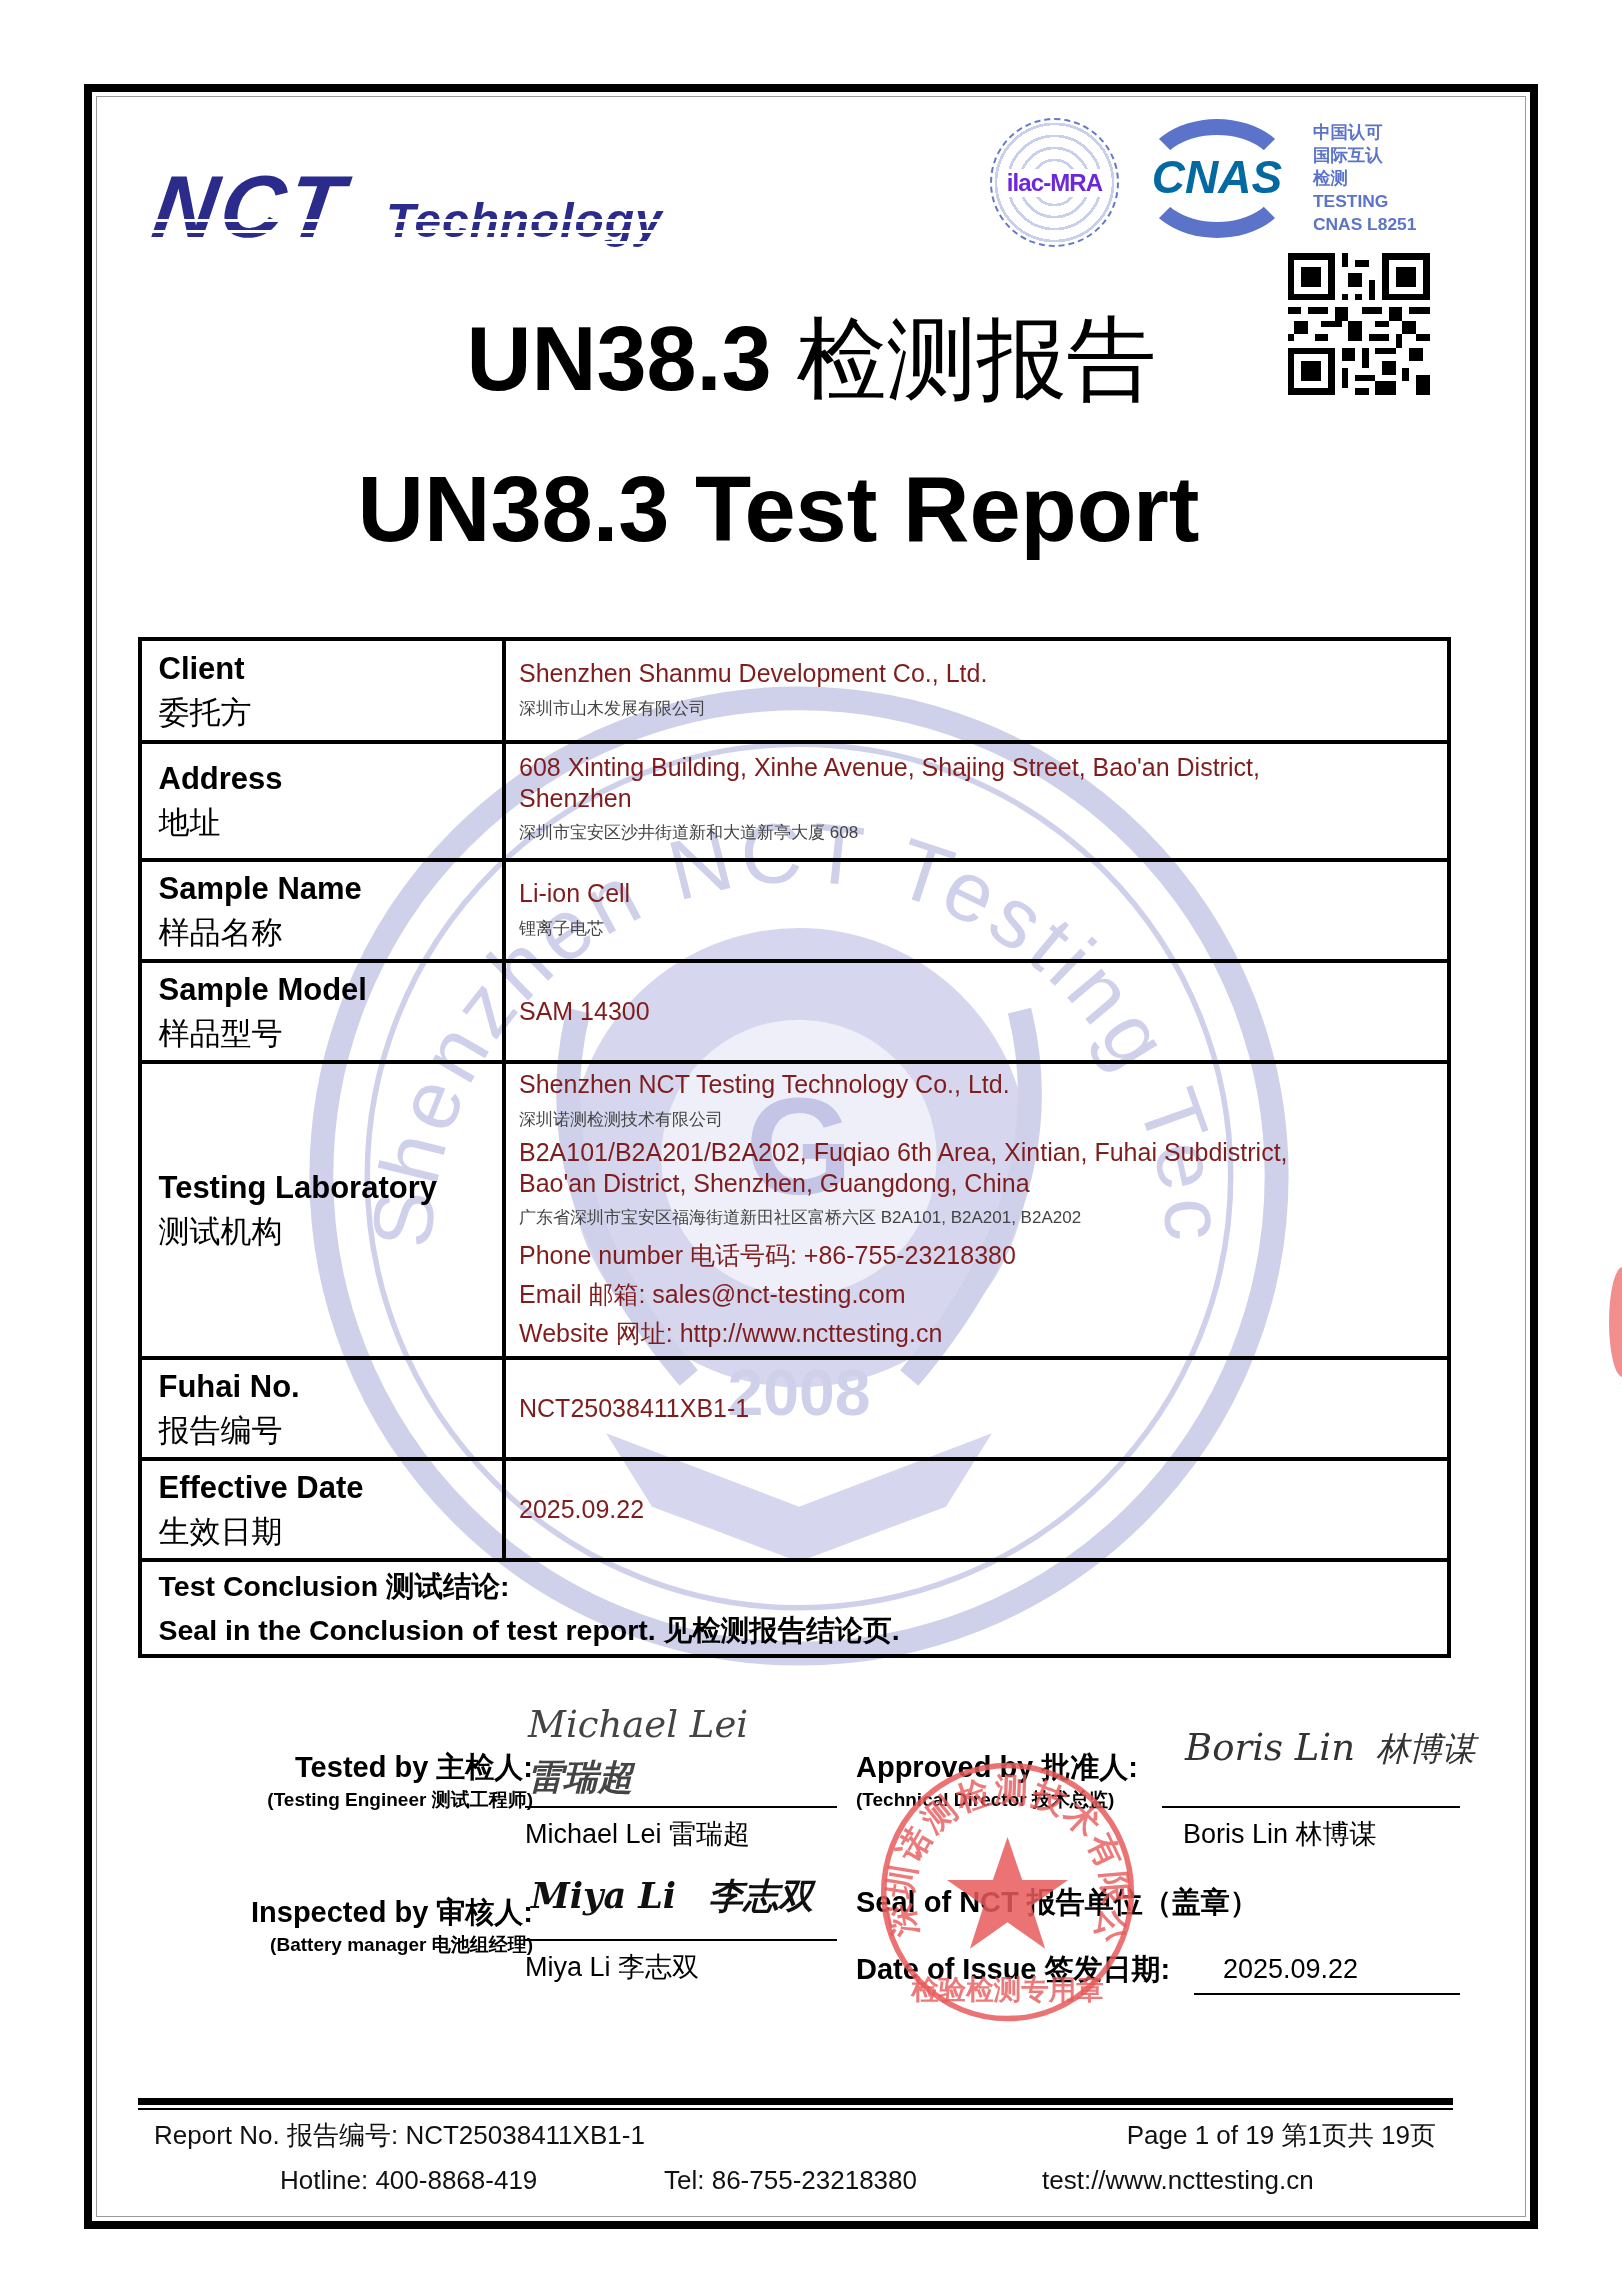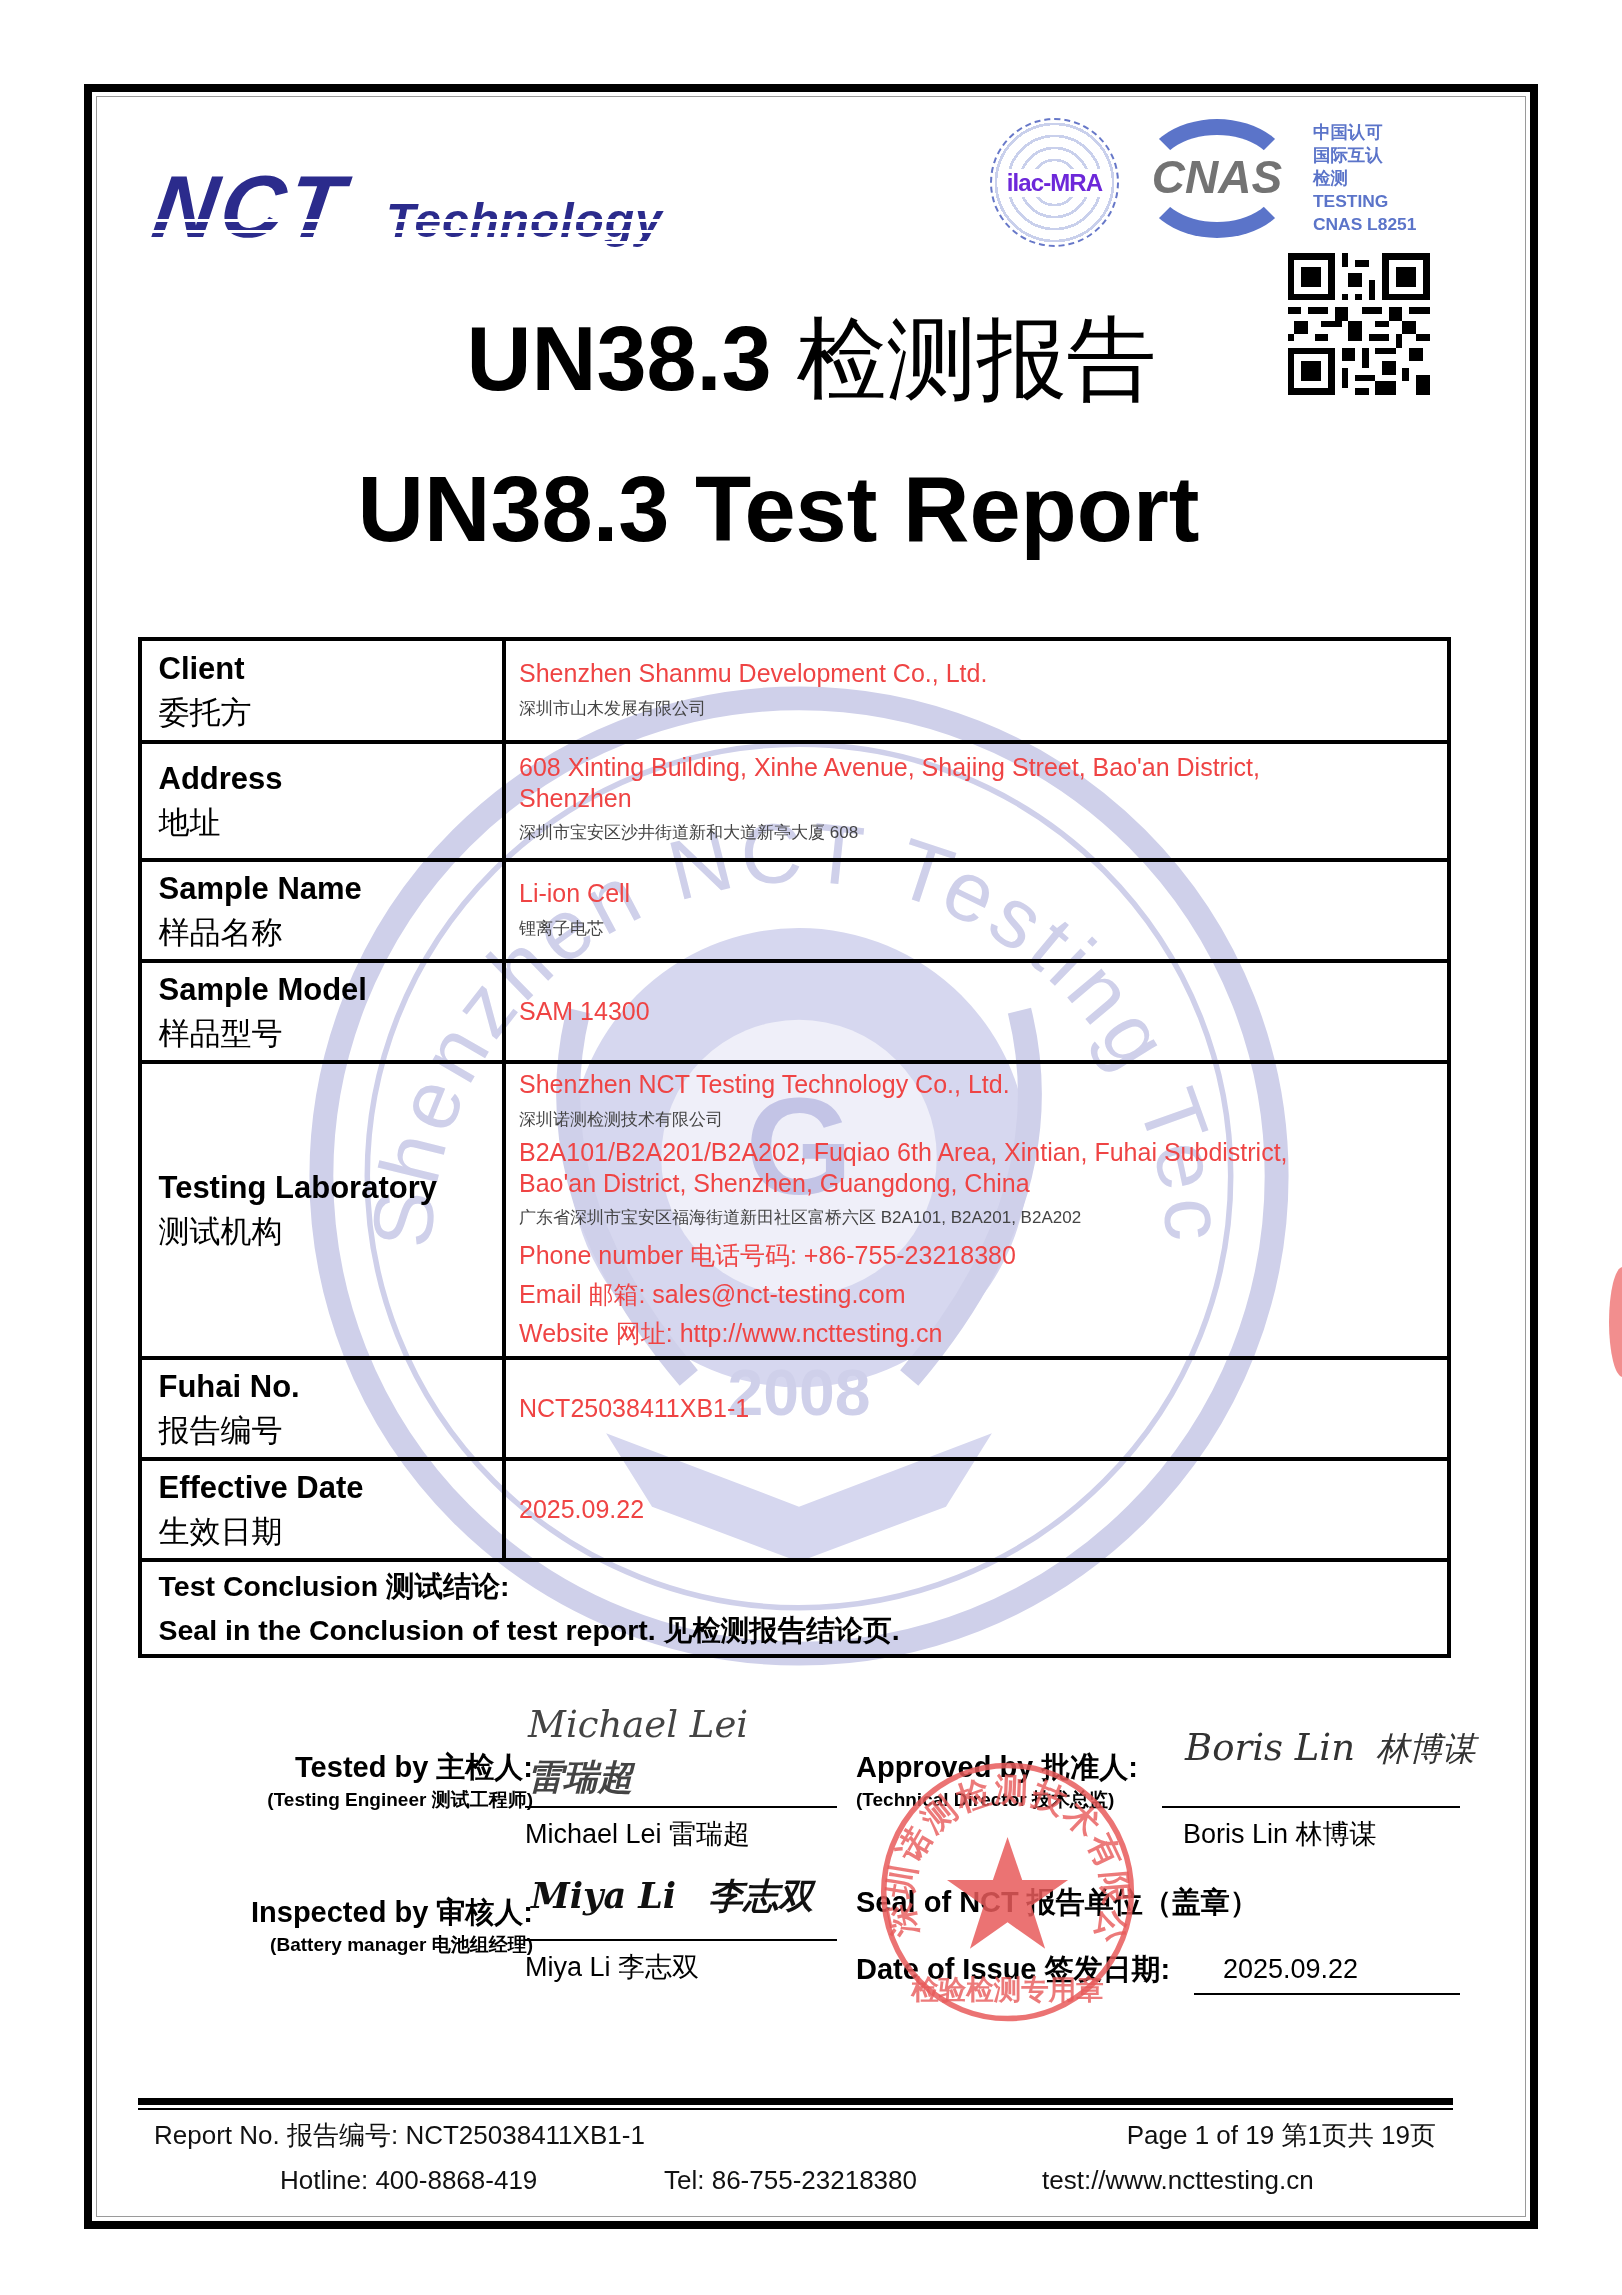--- a/index.html
+++ b/index.html
@@ -27,21 +27,21 @@
           border: 2.8px dashed #6677c8; box-sizing: border-box; display: flex;
           align-items: center; justify-content: center; color: #6d28d9;
           font-weight: 900; font-size: 24px; background:
           repeating-radial-gradient(circle, transparent 0 9.2px, rgba(100,120,200,0.35) 9.2px 12px); }
   .ilac span { background: #fff; padding: 0 1.8px; letter-spacing: -0.9px; }
   .cnas { left: 1139px; top: 119px; width: 156px; height: 119px; }
   .cnas-ring { left: 0; top: 0; width: 156px; height: 119px; border-radius: 50%;
                border: 16.5px solid #5b74c9; box-sizing: border-box;
                border-left-color: transparent; border-right-color: transparent; }
   .cnas-text { left: 0; top: 35px; width: 156px; text-align: center; font-weight: 900;
-               font-style: italic; font-size: 46px; color: #737373; line-height: 1; }
+               font-style: italic; font-size: 46px; color: #0369a1; line-height: 1; }
   .cnas-side { left: 1313px; top: 121px; width: 119px; font-weight: 900; font-size: 17.4px;
                line-height: 23px; color: #5b74c9; }
 
   
   .qr { left: 1286px; top: 253px; width: 145px; height: 142px; }
 
   
   .title-cn { left: 0; width: 1623px; top: 308px; text-align: center; font-size: 90px;
               line-height: 101px; font-weight: 700; }
   .title-cn .cn { font-family: "DejaVu Serif", "Liberation Serif", serif; font-weight: 400; }
@@ -53,21 +53,21 @@
 
   
   .info-table { left: 138px; top: 637px; width: 1313px; border-collapse: separate;
                 border-spacing: 0; border: 2.8px double #000; }
   .info-table td { border: 2.8px double #000; vertical-align: middle; padding: 0;
                    box-sizing: border-box; }
   .info-table td.lbl { width: 364px; padding-left: 16.5px; }
   .info-table td.val { padding-left: 13px; }
   .lbl-en { font-weight: 700; font-size: 31px; line-height: 44px; }
   .lbl-cn { font-size: 31px; line-height: 44px; }
-  .val-line { font-size: 25px; line-height: 35px; color: #ef4444; }
+  .val-line { font-size: 25px; line-height: 35px; color: #7f1d1d; }
   .val-cn { font-size: 17px; line-height: 35px; color: #444; }
   .concl-line { font-weight: 700; font-size: 28.5px; line-height: 44px; }
 
   
   .sig-label-en { font-weight: 700; font-size: 29px; line-height: 37px; white-space: nowrap; }
   .sig-label-sub { font-weight: 700; font-size: 19px; line-height: 27.5px; white-space: nowrap; }
   .sig-script { font-family: "DejaVu Serif", serif; font-style: italic; color: #444; }
   .sig-line { height: 1.8px; background: #000; }
   .sig-name { font-size: 27px; line-height: 33px; white-space: nowrap; }
 

